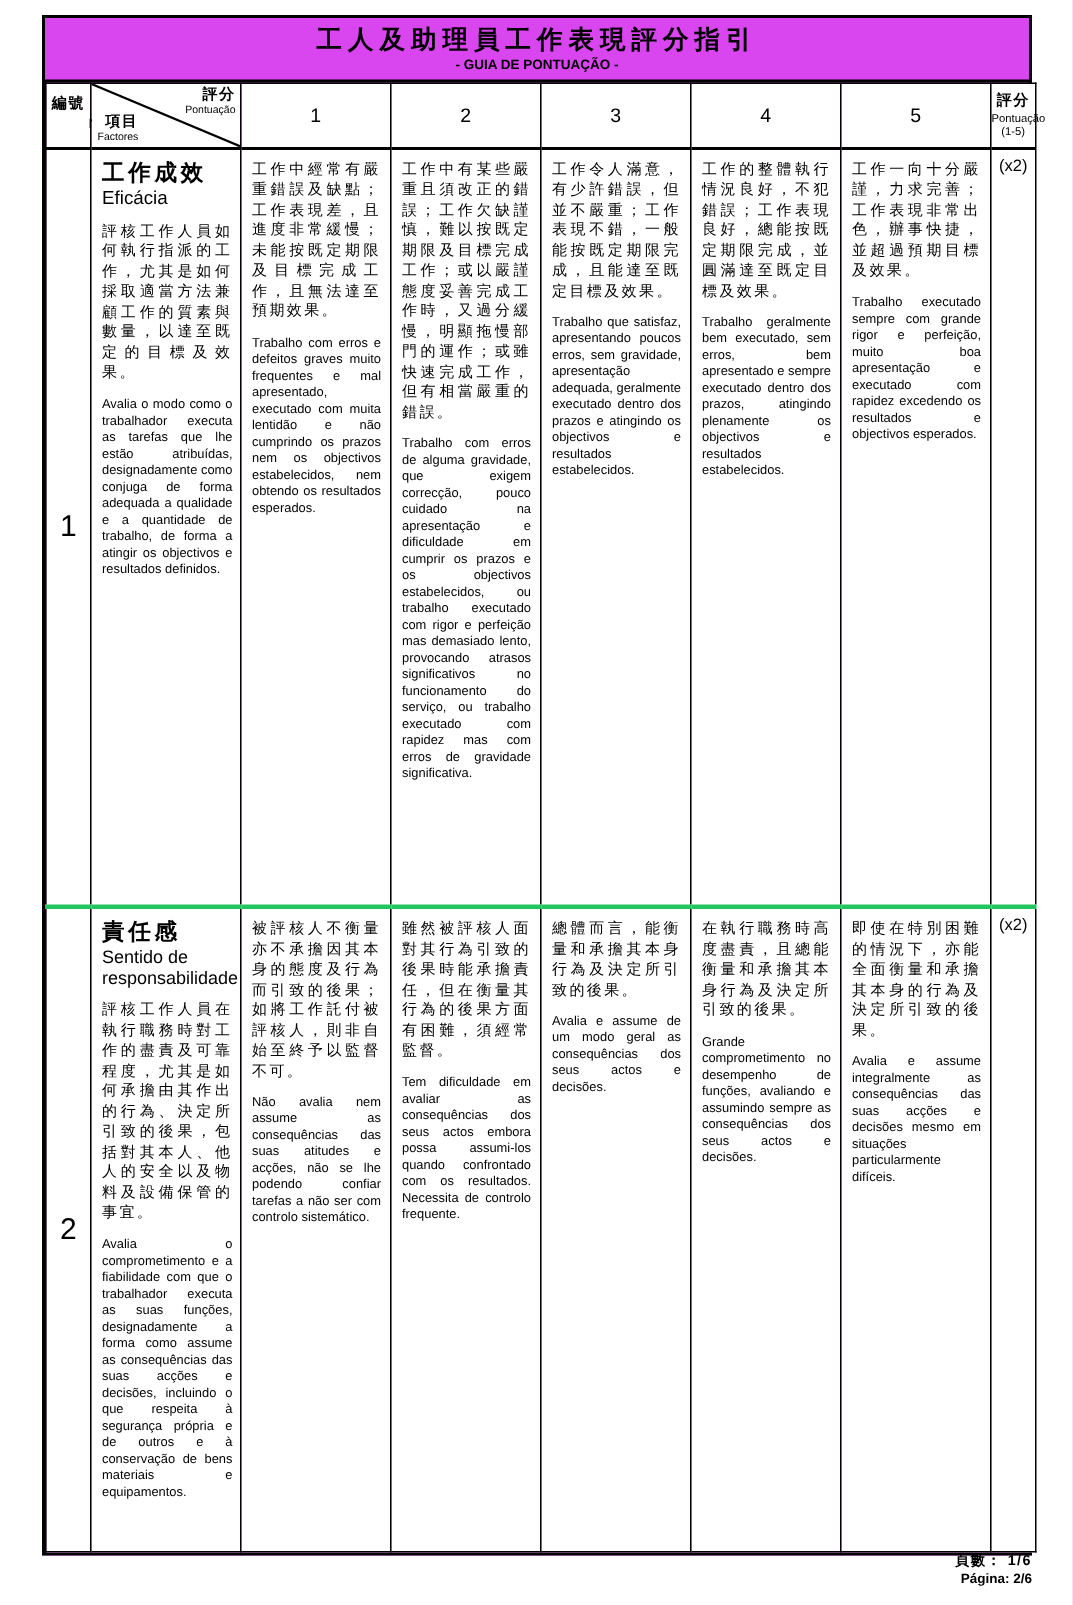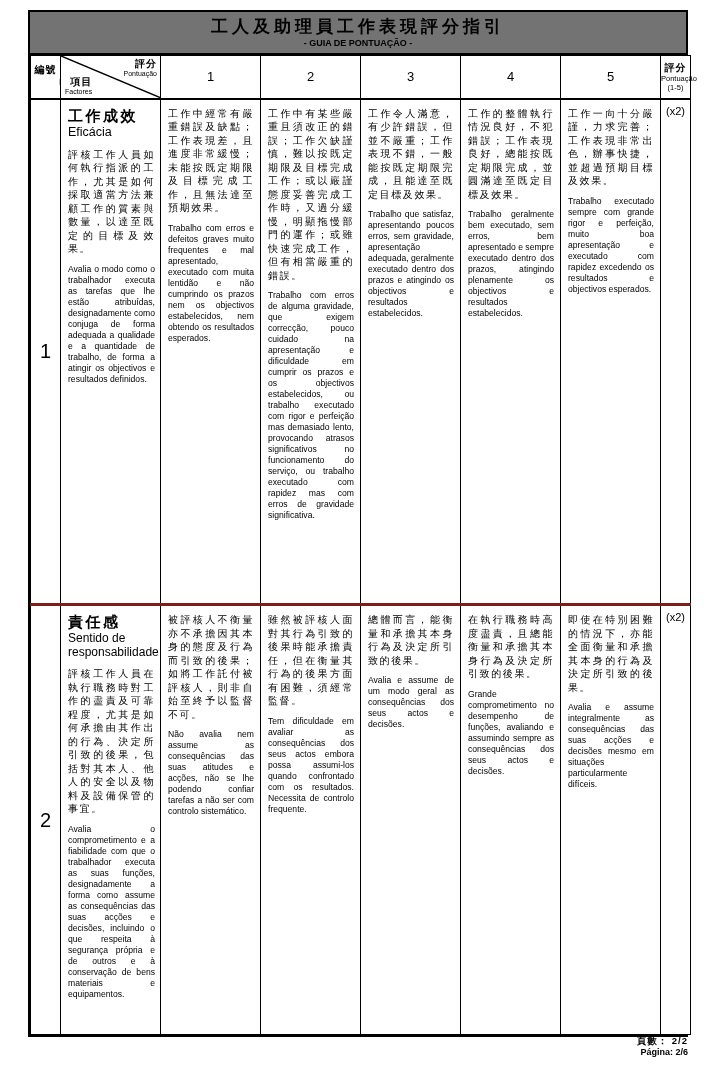--- a/index.html
+++ b/index.html
@@ -7,21 +7,21 @@
   body {
     width:715px; height:1070px;
     font-family:"Liberation Sans", sans-serif;
     color:#000;
     position:relative;
   }
   .page { position:absolute; left:0; top:0; width:715px; height:1070px; background:#fff; }
   .doc {
     position:absolute; left:28px; top:10px; width:660px;
     border:2px solid #000;
-    background:#737373;
+    background:#d946ef;
   }
   .title-block {
     text-align:center;
     padding:5px 4px 4px 4px;
     border-bottom:2px solid #000;
   }
   .title-zh { font-size:17px; font-weight:bold; letter-spacing:4px; line-height:20px; }
   .title-pt { font-size:10px; letter-spacing:0.3px; line-height:13px; }
   .title-sub { font-size:9px; font-weight:bold; line-height:12px; }
 
@@ -56,21 +56,21 @@
   .zh-text {
     font-size:10px; line-height:13.5px; letter-spacing:1.6px;
     text-align:justify; text-justify:inter-character;
     margin-bottom:8px;
   }
   .pt-text {
     font-family:Liberation Sans, sans-serif;
     font-size:8.6px; line-height:11px; text-align:justify;
     margin-bottom:7px;
   }
-  tr.row-1 > td { border-bottom:3px solid #7f1d1d;margin-left:47px; }
+  tr.row-1 > td { border-bottom:3px solid #22c55e;margin-left:47px; }
   .row-1 td.factor-cell, .row-1 td.score-cell { height:506px; }
   .row-2 td.factor-cell, .row-2 td.score-cell { height:430px; }
 
   .footer {
     position:absolute; right:27px; top:1035px; text-align:right;
   }
   .footer-zh { font-size:9.5px; font-weight:bold; letter-spacing:1px; line-height:12px; }
   .footer-pt { font-size:9px; line-height:11px;font-weight:bold; }
 </style>
 </head>
@@ -186,16 +186,16 @@
           <div class="zh-text">即使在特別困難的情況下，亦能全面衡量和承擔其本身的行為及決定所引致的後果。</div>
           <div class="pt-text">Avalia e assume integralmente as consequências das suas acções e decisões mesmo em situações particularmente difíceis.</div>
         </td>
         <td class="weight-cell">(x2)</td>
       </tr>
     </tbody>
       </table>
   </div>
 
   <div class="footer">
-    <div class="footer-zh">頁數： 2/2</div>
+    <div class="footer-zh">頁數： 1/6</div>
     <div class="footer-pt">Página: 2/6</div>
   </div>
 </div>
 
 </body></html>

